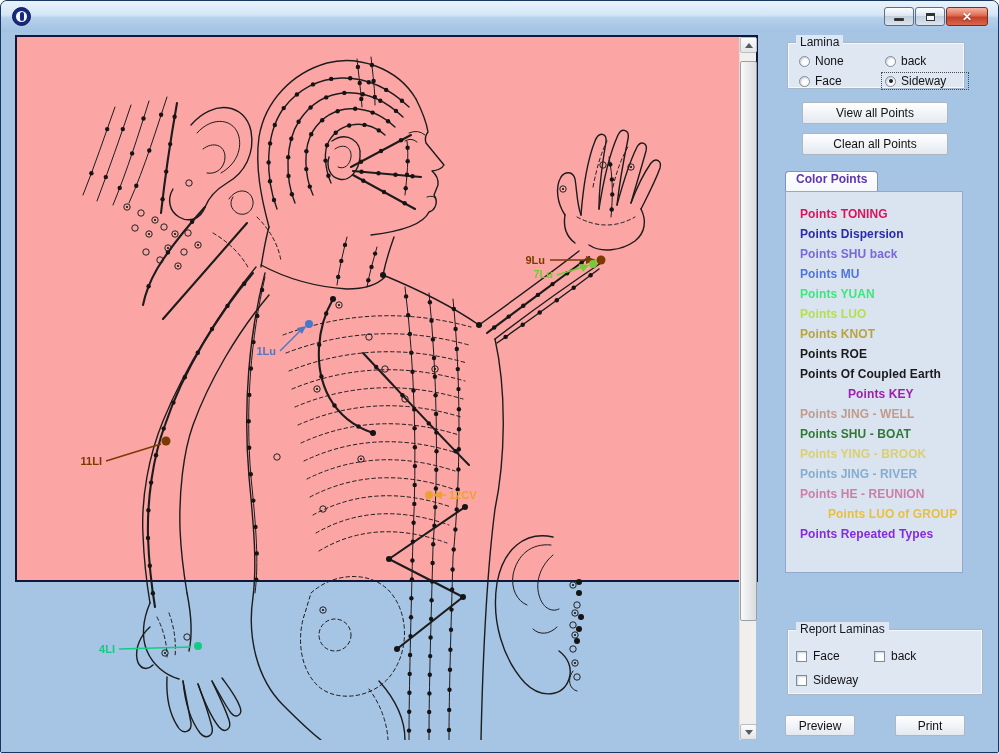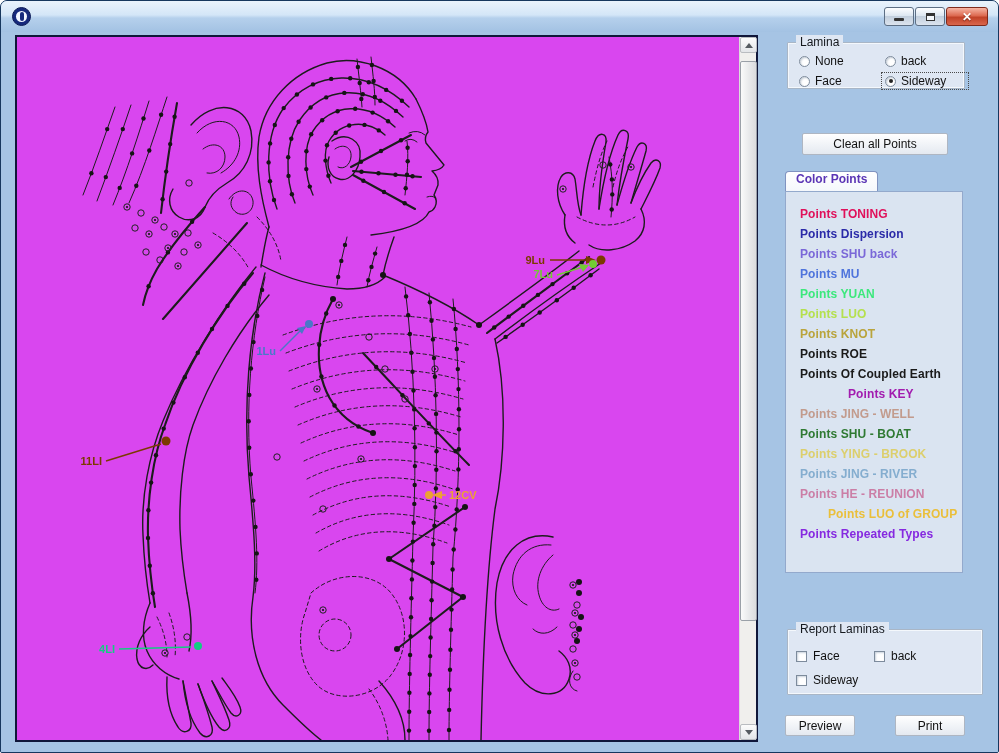--- a/index.html
+++ b/index.html
@@ -18,22 +18,22 @@
     background:linear-gradient(#fdfeff 0%,#dde7f1 45%,#c2cfdd 50%,#dce4ee 100%);
     display:flex;align-items:center;justify-content:center;cursor:default;}
   .win-btn.min{width:30px;} .win-btn.max{width:30px;}
   .win-btn.close{width:42px;border-color:#7e2a1c;
     background:linear-gradient(#f6b5a4 0%,#dd6a51 45%,#c14228 55%,#d9664c 100%);}
   .glyph-min{display:block;width:10px;height:3px;background:#333;margin-top:6px;border-radius:1px;}
   .glyph-max{display:block;width:9px;height:8px;box-sizing:border-box;border:1px solid #333;border-top-width:3px;background:#f4f8fc;}
   .glyph-close{color:#fff;font-weight:bold;font-size:12px;line-height:1;text-shadow:0 1px 1px #7a2313;}
   
   .content{position:absolute;left:0;top:31px;right:0;bottom:0;background:#a6c4e4;}
-  .viewport{position:absolute;left:14px;top:3px;width:743px;height:707px;box-sizing:border-box;
-    background:#d946ef;border:2px solid #10173a;}
+  .viewport{position:absolute;left:14px;top:3px;width:743px;height:547px;box-sizing:border-box;
+    background:#fca5a5;border:2px solid #10173a;}
   .viewport svg{position:absolute;left:0;top:0;}
   
   .vscroll{position:absolute;right:0;top:0;width:17px;height:703px;background:#f0efed;border-left:1px solid #dcdcda;box-sizing:border-box;}
   .sb-btn{position:absolute;left:0;width:17px;height:16px;box-sizing:border-box;border:1px solid #b9bcc0;border-radius:2px;
     background:linear-gradient(#fcfcfc,#e3e5e8);display:flex;align-items:center;justify-content:center;}
   .sb-up{top:0;} .sb-down{bottom:0;}
   .tri-up{width:0;height:0;border-left:4px solid transparent;border-right:4px solid transparent;border-bottom:5px solid #565b61;}
   .tri-down{width:0;height:0;border-left:4px solid transparent;border-right:4px solid transparent;border-top:5px solid #565b61;}
   .sb-thumb{position:absolute;left:0;top:24px;width:17px;height:560px;box-sizing:border-box;
     border:1px solid #9aa0a8;border-radius:2px;background:linear-gradient(to right,#fafafa,#e6e7e9 60%,#dbdcde);}
@@ -565,20 +565,21 @@
               <span class="opt-label">back</span>
             </div>
 
             <div class="radio-row selected">
               <span class="radio"></span>
               <span class="opt-label">Sideway</span>
             </div>
           </div>
       </div>
 
+      <div class="btn btn-view">View all Points</div>
       <div class="btn btn-clean">Clean all Points</div>
 
       <div class="tab-header">
         <span>Color Points</span>
       </div>
       <div class="tab-panel">
 
           <div class="cp-item">
             <span style="color: rgb(224, 16, 90);">Points TONING</span>
           </div>

